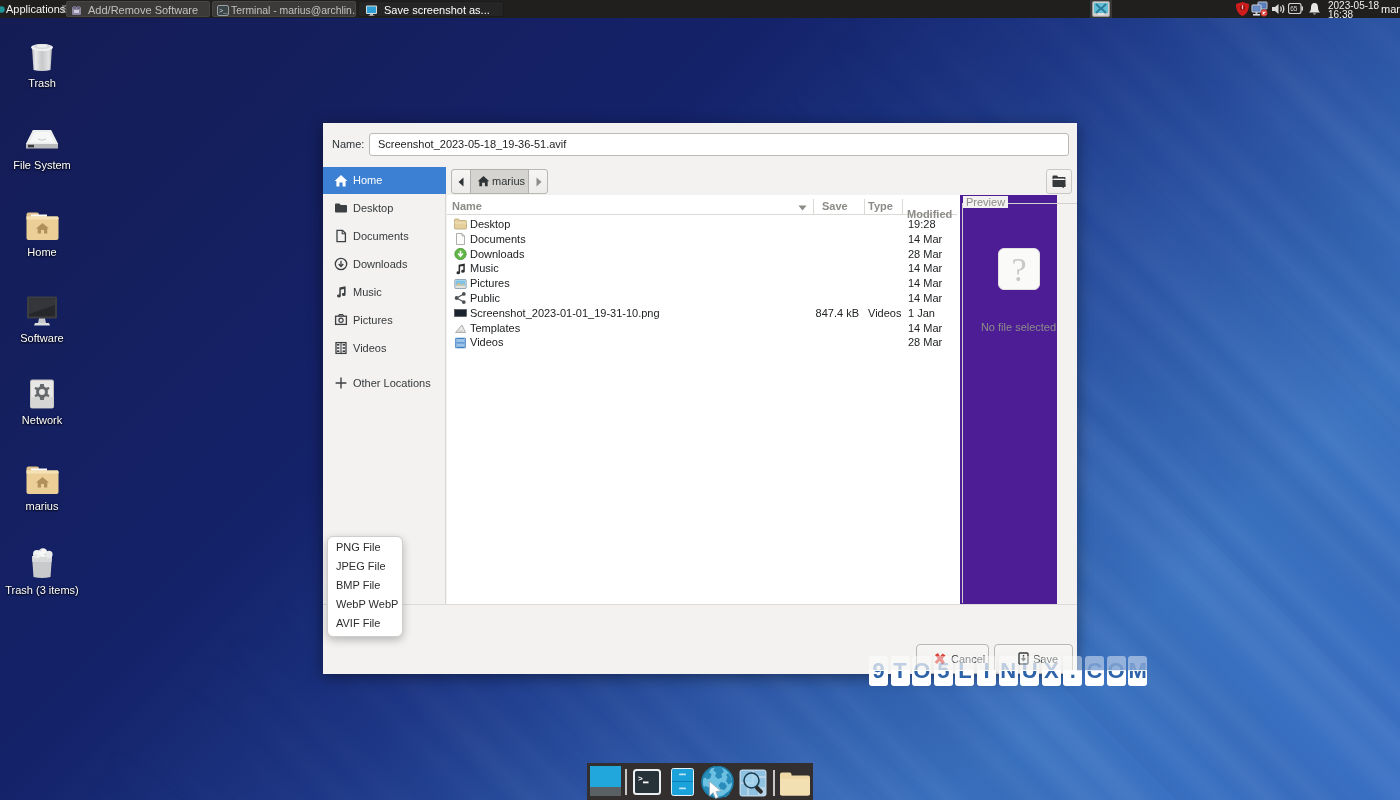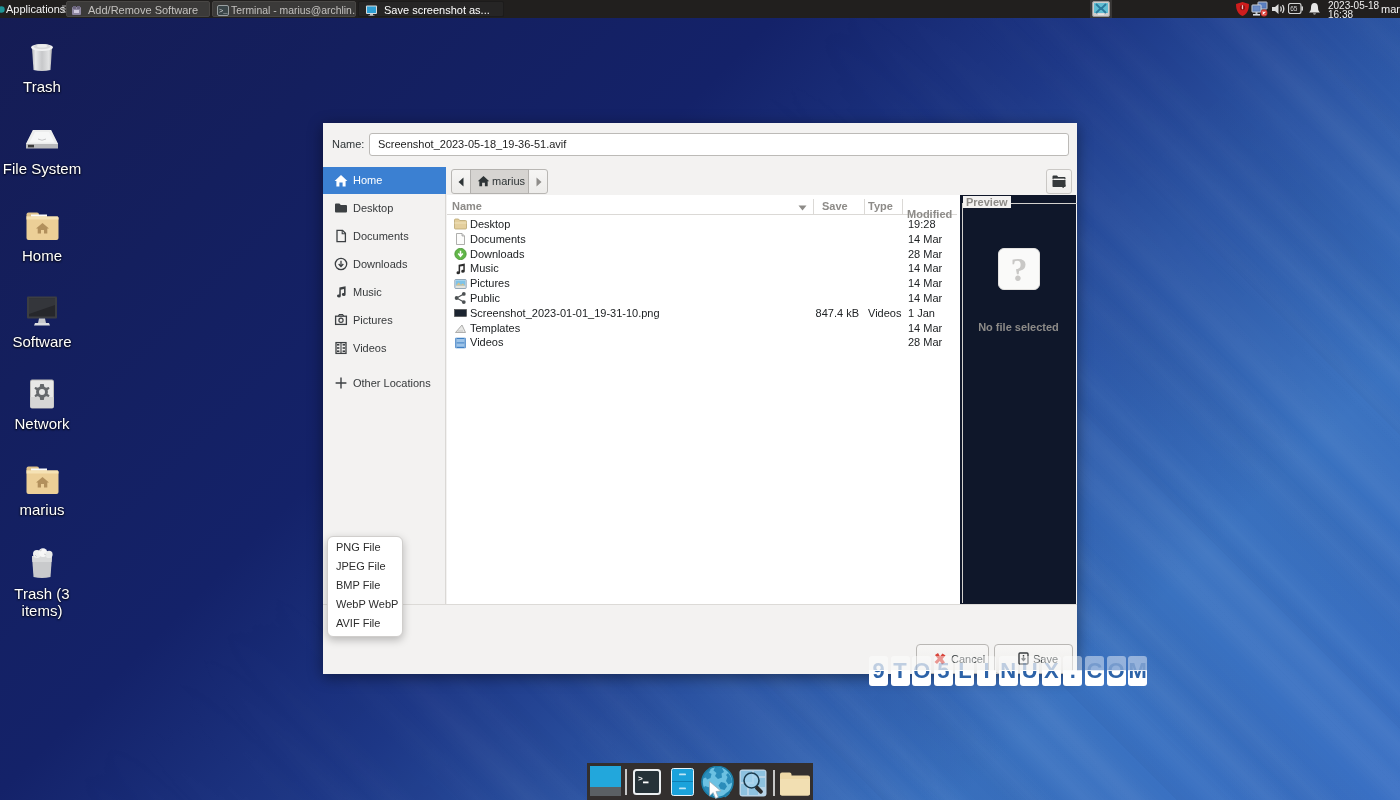--- a/index.html
+++ b/index.html
@@ -14,32 +14,32 @@
     repeating-linear-gradient(45deg, rgba(255,255,255,0) 0px, rgba(255,255,255,0.045) 16px, rgba(255,255,255,0) 33px, rgba(255,255,255,0) 58px, rgba(255,255,255,0.035) 76px, rgba(255,255,255,0) 93px, rgba(255,255,255,0.055) 112px, rgba(255,255,255,0) 131px),
     repeating-linear-gradient(45deg, rgba(10,20,70,0.035) 0px, rgba(10,20,70,0) 24px, rgba(10,20,70,0.045) 95px, rgba(10,20,70,0) 143px, rgba(255,255,255,0.03) 170px, rgba(10,20,70,0) 208px);
   -webkit-mask-image:linear-gradient(135deg, transparent 0%, transparent 38%, rgba(0,0,0,0.5) 60%, black 80%);
   mask-image:linear-gradient(135deg, transparent 0%, transparent 38%, rgba(0,0,0,0.5) 60%, black 80%);
 }
 .abs { position:absolute; }
 
 #panel { position:absolute; left:0; top:0; width:1400px; height:18px; background:#211f1e; color:#fff; font-size:11px; }
 .winbtn { position:absolute; top:1px; height:16px; border-radius:2px; color:#c3c1bf; font-size:11px; line-height:16px; white-space:nowrap; overflow:hidden; }
 
-.dicon { position:absolute; width:84px; text-align:center; color:#fff; font-size:15px; }
+.dicon { position:absolute; width:84px; text-align:center; color:#fff; font-size:11px; }
 .dicon .lbl { margin-top:3px; text-shadow:0 1px 2px rgba(0,0,0,0.9), 0 0 2px rgba(0,0,0,0.7); }
 
 #dialog { position:absolute; left:323px; top:123px; width:754px; height:551px; background:#f3f2f1; box-shadow:0 3px 14px rgba(0,0,0,0.45); font-size:11px; color:#2e3436; }
 #nameentry { position:absolute; left:46px; top:10px; width:700px; height:23px; background:#fff; border:1px solid #bcbab7; border-radius:3px; font-size:11px; line-height:21px; padding-left:8px; color:#1d1d1d; }
 #sidebar { position:absolute; left:0; top:44px; width:123px; height:437px; background:#f3f2f1; border-right:1px solid #dad8d5; }
 .srow { position:absolute; left:0; width:123px; height:28px; line-height:28px; color:#36393b; }
 .srow .sic { position:absolute; left:11px; top:7px; width:14px; height:14px; }
 .srow .stx { position:absolute; left:30px; }
 #shome { top:0px; height:27px; line-height:27px; background:#3b80d2; color:#fff; }
 #mainarea { position:absolute; left:124px; top:72px; width:593px; height:409px; background:#fff; }
-#previewpane { position:absolute; left:637px; top:72px; width:116px; height:409px; background:#0f172a;font-weight:bold; }
+#previewpane { position:absolute; left:637px; top:72px; width:97px; height:409px; background:#4c1d95; }
 #bottombar { position:absolute; left:0; top:481px; width:754px; height:70px; background:#f3f2f1; border-top:1px solid #dcdad7; }
 .frow { position:absolute; left:0; width:510px; height:14.8px; line-height:14.8px; }
 .fic { position:absolute; left:7px; top:1.4px; width:13px; height:12px; }
 .ftx { position:absolute; left:23px; }
 .fmod { position:absolute; left:461px; }
 .btn { position:absolute; top:39px; height:30px; background:linear-gradient(#f7f6f5,#eeedeb); border:1px solid #b9b7b4; border-radius:4px; font-size:11px; color:#2e3436;padding-left:6px; }
 
 #popup { position:absolute; left:327px; top:536px; width:76px; height:101px; background:#fff; border:1px solid #d0cecc; border-radius:6px; box-shadow:0 3px 8px rgba(0,0,0,0.25); z-index:30; font-size:11px; color:#2d2d2d; }
 .pitem { position:absolute; left:8px; height:19px; line-height:19px; }
 

